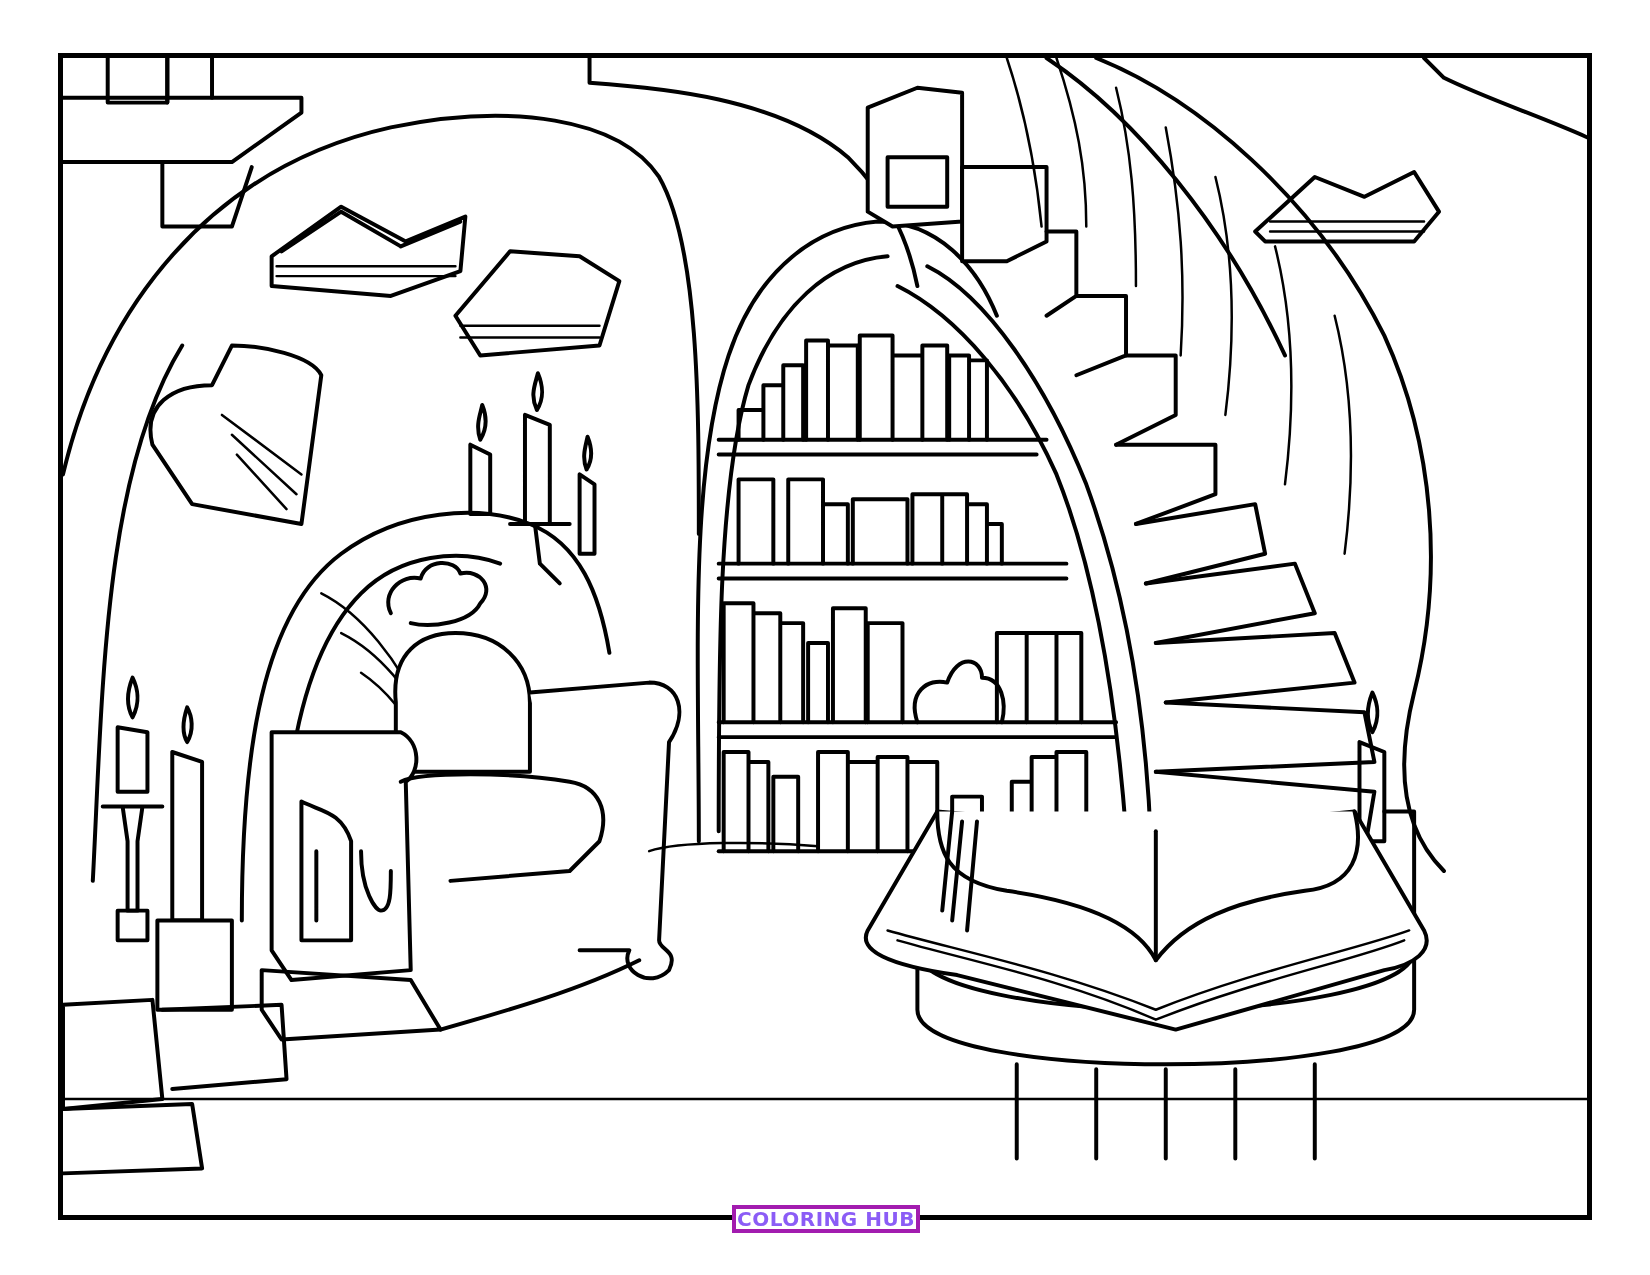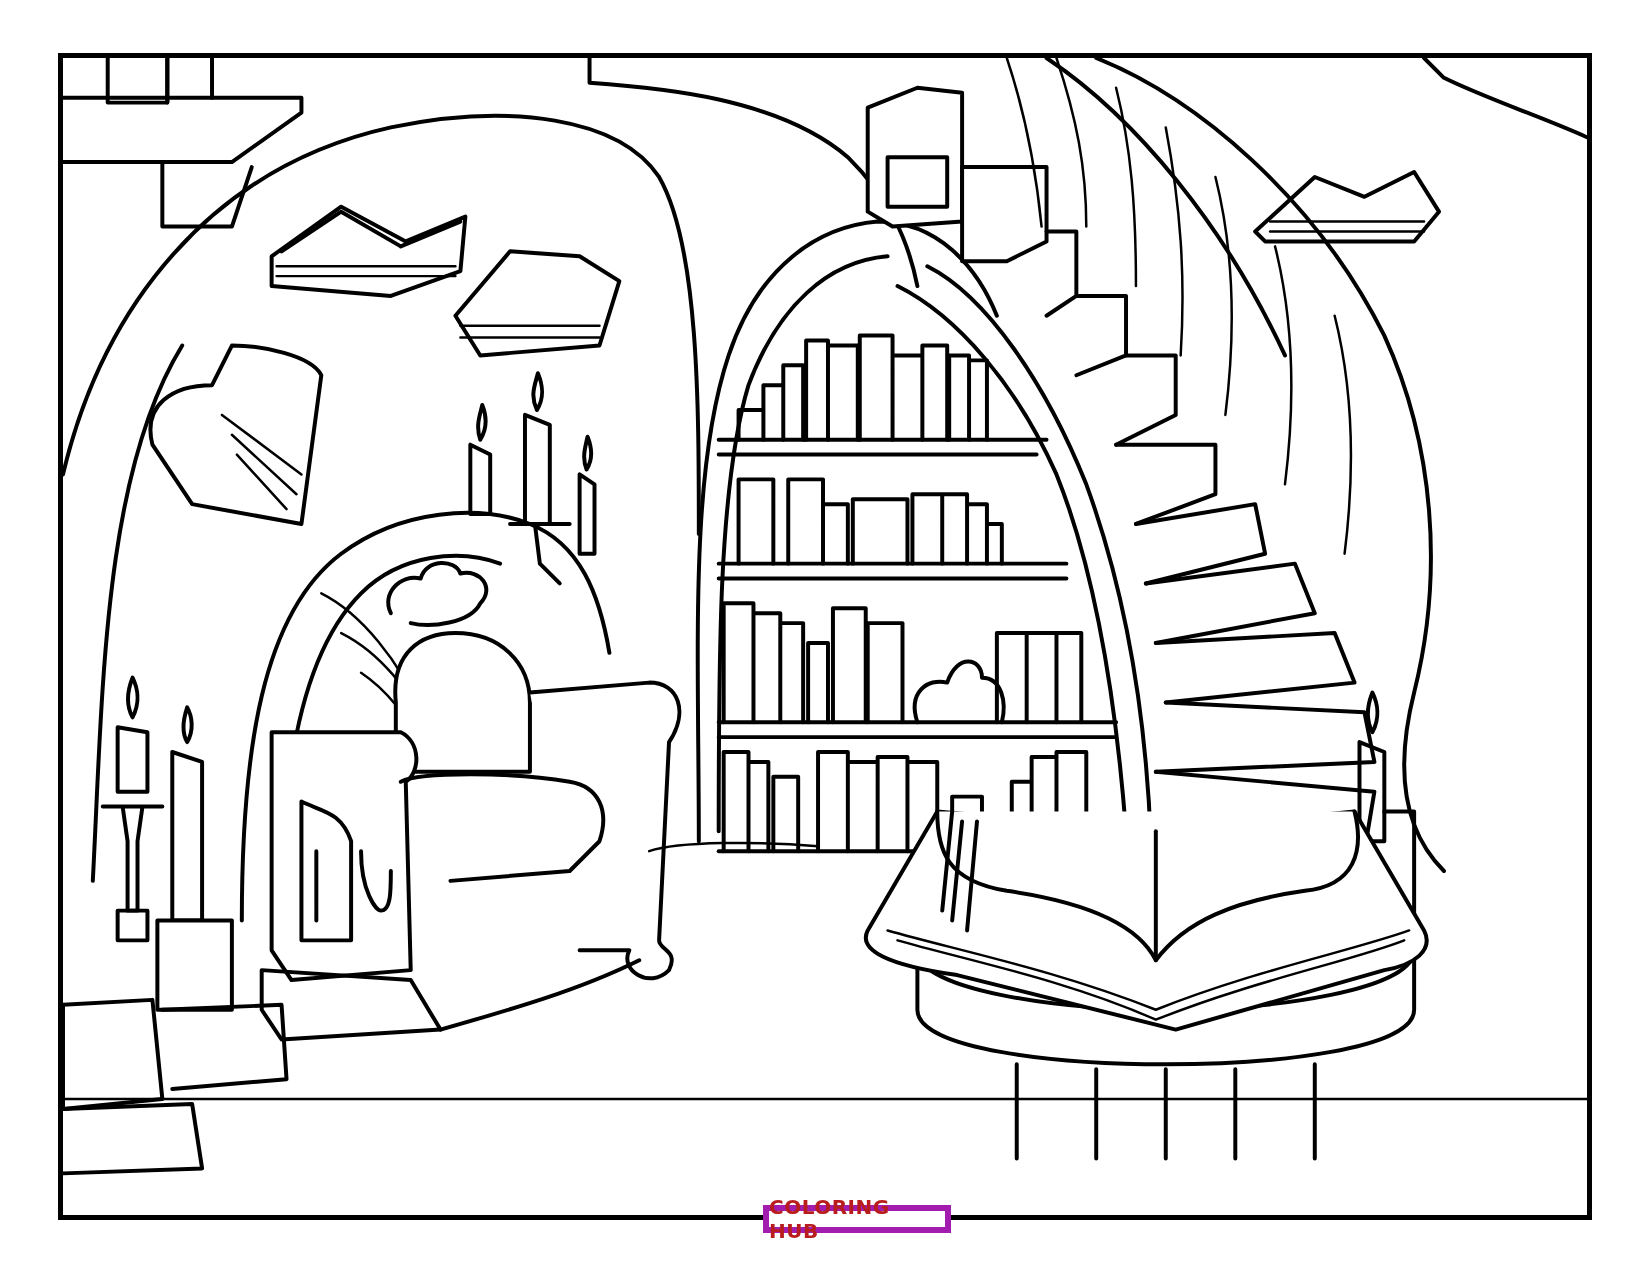--- a/index.html
+++ b/index.html
@@ -3,22 +3,22 @@
 <meta charset="utf-8">
 <style>
   html,body{margin:0;padding:0;background:#ffffff;}
   body{width:1650px;height:1275px;position:relative;overflow:hidden;font-family:"DejaVu Sans",sans-serif;}
   .page{position:absolute;left:0;top:0;width:1650px;height:1275px;background:#fff;}
   .frame{position:absolute;left:58px;top:53px;width:1534px;height:1167px;border:5px solid #000;box-sizing:border-box;overflow:hidden;background:#fff;}
   .art{position:absolute;left:0;top:0;width:100%;height:100%;}
   .art *{fill:none;stroke:#000;stroke-width:4;stroke-linecap:round;stroke-linejoin:round;}
   .art .thin{stroke-width:2.5;}
   .art .white{fill:#fff;}
-  .label{position:absolute;left:732px;top:1205px;width:188px;height:28px;background:#fff;border:6px solid #a21caf;box-sizing:border-box;
-    display:flex;align-items:center;justify-content:center;font-family:"DejaVu Sans",sans-serif;font-weight:bold;font-size:20px;letter-spacing:0.5px;color:#b91c1c;margin-left:31px;}
+  .label{position:absolute;left:732px;top:1205px;width:188px;height:28px;background:#fff;border:4px solid #a21caf;box-sizing:border-box;
+    display:flex;align-items:center;justify-content:center;font-family:"DejaVu Sans",sans-serif;font-weight:bold;font-size:20px;letter-spacing:0.5px;color:#8b5cf6;}
 </style>
 </head>
 <body>
 
 <div class="page">
   <div class="frame">
     <svg class="art" viewBox="0 0 1534 1167" preserveAspectRatio="none">
 
       <g>
         <path d="M0 105 L170 105 L240 55 L240 40 L0 40"></path>

